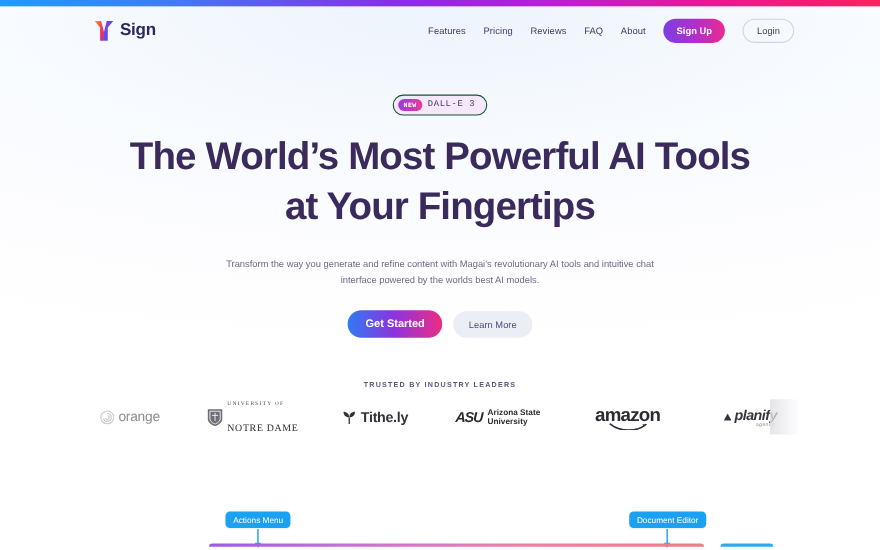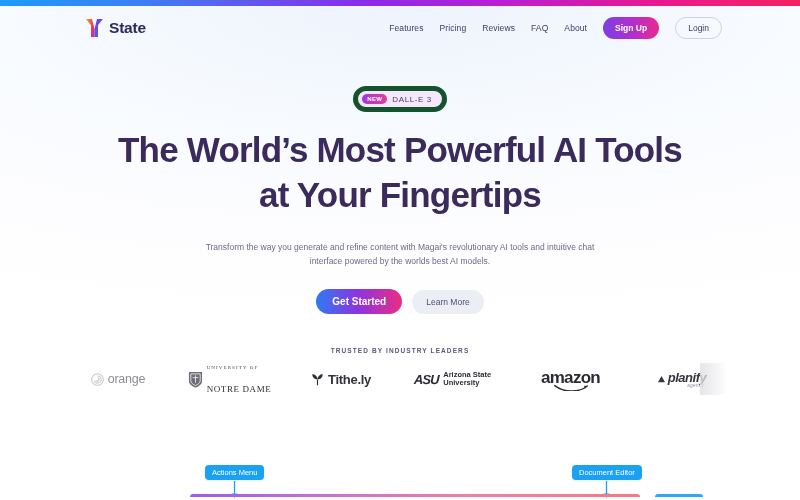--- a/index.html
+++ b/index.html
@@ -55,24 +55,24 @@
     border:1px solid #cfd3e3; background:transparent;
   }
 
   
   .hero {
     position:absolute; top:50px; left:0; width:800px;
     display:flex; flex-direction:column; align-items:center;
   }
 
   .badge {
-    display:inline-flex; align-items:center; gap:5px;
+    display:inline-flex; align-items:flex-start; gap:5px;
     margin-top:36px;
     padding:3px 10px 3px 4px; border-radius:40px;
-    background:#f3e9fb; border:5px solid #14532d;
+    background:#f3e9fb; border:1px solid #14532d;font-family:Liberation Mono, monospace;
   }
   .badge-tag {
     font-size:6px; font-weight:700; letter-spacing:0.4px; color:#ffffff;
     padding:2px 5px; border-radius:40px;
     background:linear-gradient(90deg,#9b3ae0 0%, #e53d95 100%);
   }
   .badge-text { font-size:8px; color:#4a3a6b; letter-spacing:0.6px; }
 
   .headline {
     margin-top:16px;
@@ -206,21 +206,21 @@
               <stop offset="100%" stop-color="#c0299b"></stop>
           </linearGradient>
           <linearGradient id="mg2" x1="0" y1="0" x2="1" y2="1">
             <stop offset="0%" stop-color="#8a36e0"></stop>
               <stop offset="100%" stop-color="#2f6df0"></stop>
           </linearGradient>
         </defs>
         <path d="M0 1 L6 1 L8.5 11 L8.5 19 L5 19 L5 7 Z" fill="url(#mg1)"></path>
         <path d="M17 1 L11 1 L8.5 11 L8.5 19 L12 19 L12 7 Z" fill="url(#mg2)"></path>
       </svg>
-      <span class="brand-name">State</span>
+      <span class="brand-name">Sign</span>
     </div>
 
     <div class="nav-right">
       <div class="nav-links">
         <span class="nav-link">Features</span>
         <span class="nav-link">Pricing</span>
         <span class="nav-link">Reviews</span>
         <span class="nav-link">FAQ</span>
         <span class="nav-link">About</span>
       </div>

